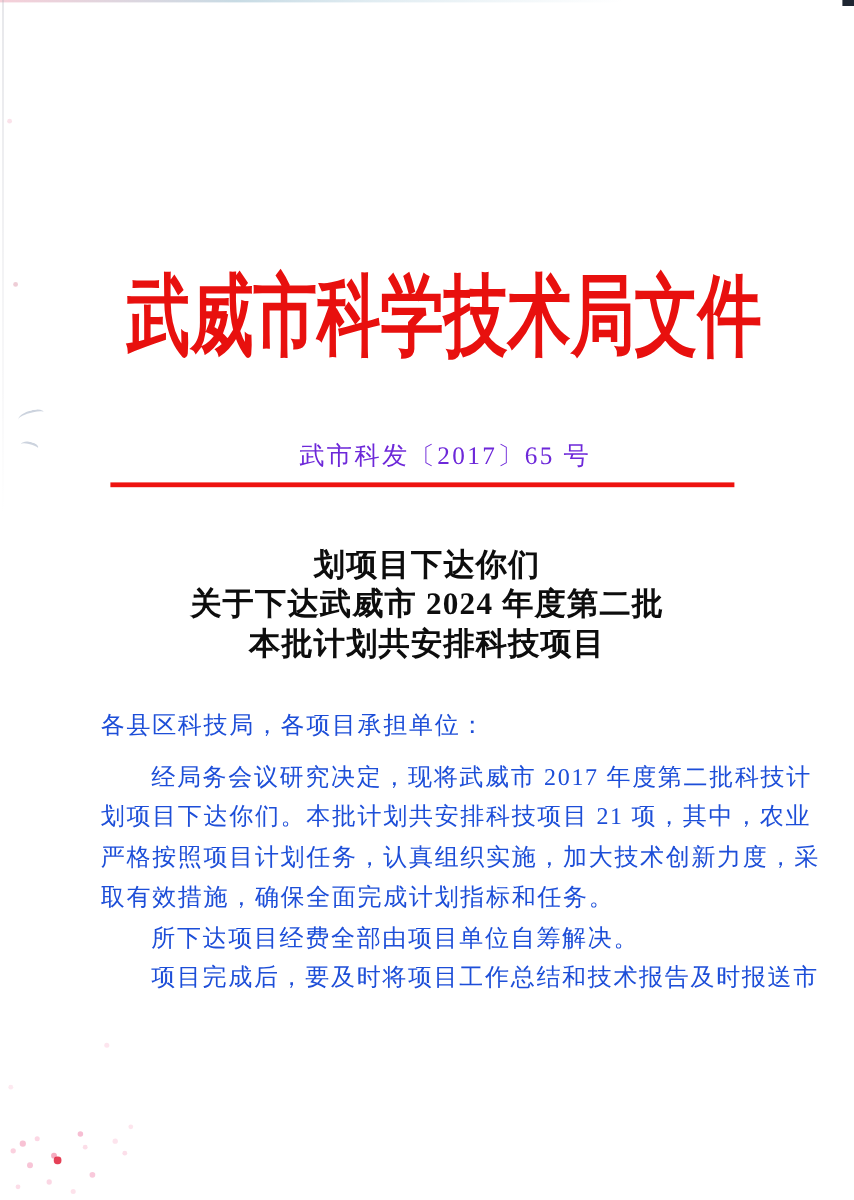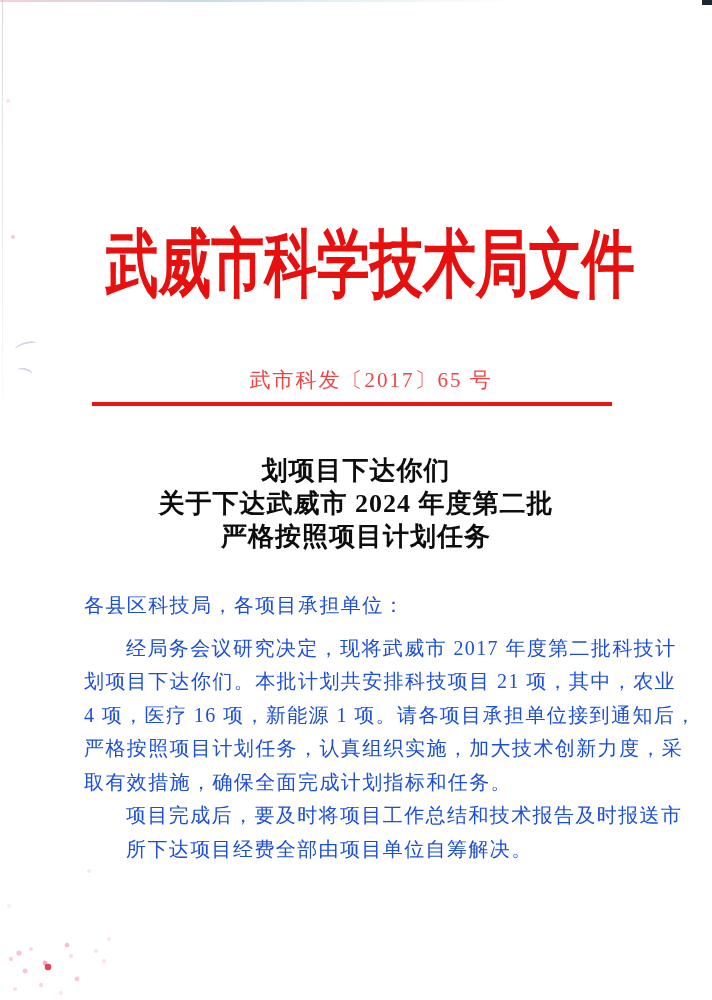--- a/index.html
+++ b/index.html
@@ -67,21 +67,21 @@
   .banner .stretch {
     display: inline-block;
     font-size: 74px; font-weight: 700; color: #e8100e;
     transform: scaleX(0.715); transform-origin: 50% 50%;
     letter-spacing: 0;
   }
 
   .doc-number {
     position: absolute; top: 366px; left: 0; width: 100%;
     text-align: center;
-    font-size: 21px; color: #ef4444; letter-spacing: 2px; padding-left: 30px;
+    font-size: 21px; color: #6d28d9; letter-spacing: 2px; padding-left: 30px;
   }
 
   .red-rule {
     position: absolute; top: 402px; left: 92px; width: 520px; height: 4px;
     background: #ee1310;
   }
 
   
   .notice-title {
     position: absolute; top: 454px; left: 0; width: 100%;
@@ -115,27 +115,26 @@
     <span class="stretch">武威市科学技术局文件</span>
   </div>
 
   <div class="doc-number">武市科发〔2017〕65 号</div>
 
   <div class="red-rule"></div>
 
   <div class="notice-title">
     <div>划项目下达你们</div>
     <div>关于下达武威市 2024 年度第二批</div>
-    <div>严格按照项目计划任务</div>
+    <div>本批计划共安排科技项目</div>
   </div>
 
   <div class="body-text">
     <div class="sal">各县区科技局，各项目承担单位：</div>
     <div class="indent">经局务会议研究决定，现将武威市 2017 年度第二批科技计</div>
     <div>划项目下达你们。本批计划共安排科技项目 21 项，其中，农业</div>
-    <div>4 项，医疗 16 项，新能源 1 项。请各项目承担单位接到通知后，</div>
     <div>严格按照项目计划任务，认真组织实施，加大技术创新力度，采</div>
     <div>取有效措施，确保全面完成计划指标和任务。</div>
+    <div class="indent">所下达项目经费全部由项目单位自筹解决。</div>
     <div class="indent">项目完成后，要及时将项目工作总结和技术报告及时报送市</div>
-    <div class="indent">所下达项目经费全部由项目单位自筹解决。</div>
   </div>
 
 </div>
 
 </body></html>

